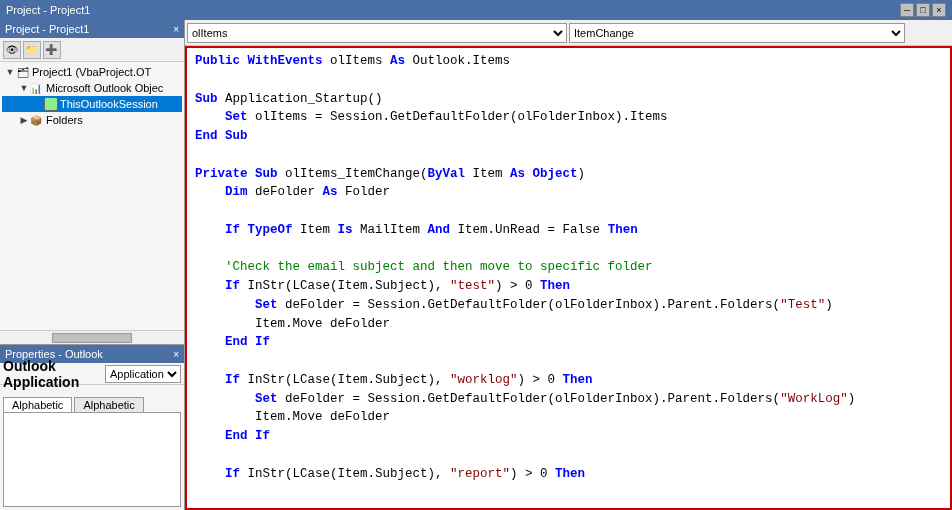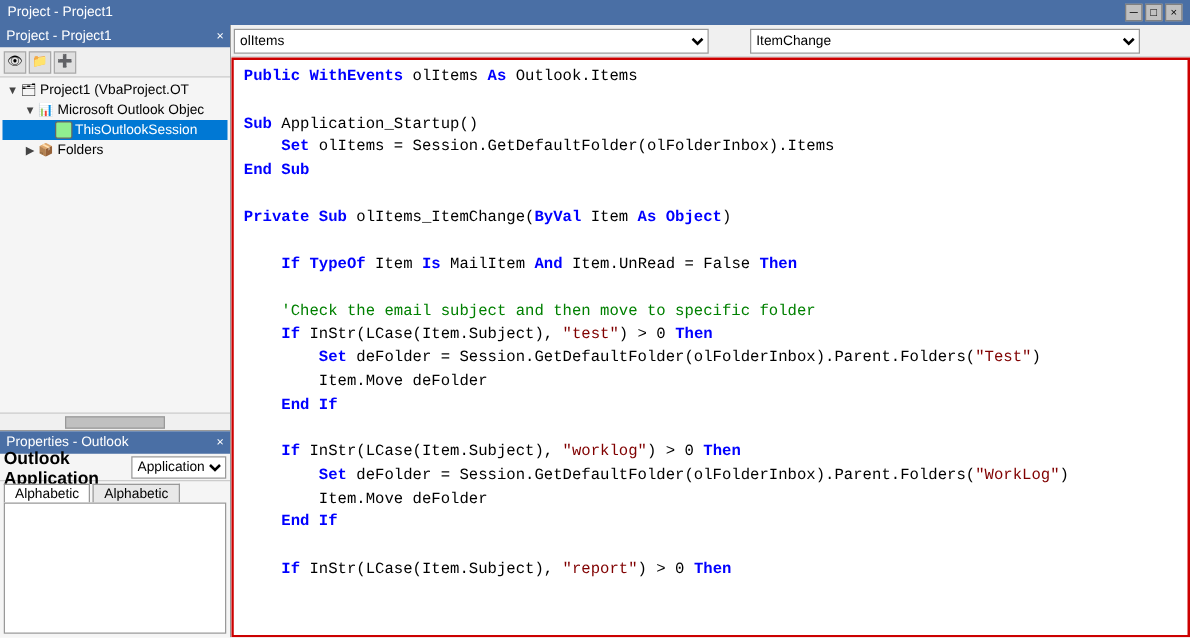--- a/index.html
+++ b/index.html
@@ -208,20 +208,21 @@
       padding: 2px 3px 0;
     }
     .props-tab {
       padding: 1px 8px;
       border: 1px solid #999;
       border-bottom: none;
       background: #e8e8e8;
       font-family: Arial, sans-serif;
       font-size: 11px;
       cursor: pointer;
+      margin-top: 10px;
     }
     .props-tab.active {
       background: white;
     }
     .props-content {
       flex: 1;
       background: white;
       border: 1px solid #999;
       margin: 0 3px 3px;
     }
@@ -246,21 +247,21 @@
       padding: 2px;
     }
     .code-dropdown {
       height: 20px;
       font-size: 11px;
       border: 1px solid #999;
       background: white;
       font-family: Arial, sans-serif;
     }
     .code-dropdown-left { width: 380px; }
-    .code-dropdown-right { width: 312px; margin-left: 31px; }
+    .code-dropdown-right { width: 336px; }
 
     
     .code-area {
       flex: 1;
       overflow: auto;
       padding: 4px 8px;
       border: 2px solid #cc0000;
       font-family: 'Courier New', monospace;
       font-size: 12.5px;
       line-height: 1.5;
@@ -367,20 +368,21 @@
     </div>
 
     <div class="code-area" id="code-area">
     <div class="code-line"><span style="color: rgb(0, 0, 255); font-weight: bold;">Public </span><span style="color: rgb(0, 0, 255); font-weight: bold;">WithEvents</span><span style="color: rgb(0, 0, 0);"> olItems </span><span style="color: rgb(0, 0, 255); font-weight: bold;">As</span><span style="color: rgb(0, 0, 0);"> Outlook.Items</span></div>
         <div class="code-line">&nbsp;</div>
         <div class="code-line"><span style="color: rgb(0, 0, 255); font-weight: bold;">Sub</span><span style="color: rgb(0, 0, 0);"> Application_Startup()</span></div>
         <div class="code-line"><span style="color: rgb(0, 0, 0);">    </span><span style="color: rgb(0, 0, 255); font-weight: bold;">Set</span><span style="color: rgb(0, 0, 0);"> olItems = Session.GetDefaultFolder(olFolderInbox).Items</span></div>
         <div class="code-line"><span style="color: rgb(0, 0, 255); font-weight: bold;">End Sub</span></div>
         <div class="code-line">&nbsp;</div>
         <div class="code-line"><span style="color: rgb(0, 0, 255); font-weight: bold;">Private Sub</span><span style="color: rgb(0, 0, 0);"> olItems_ItemChange(</span><span style="color: rgb(0, 0, 255); font-weight: bold;">ByVal</span><span style="color: rgb(0, 0, 0);"> Item </span><span style="color: rgb(0, 0, 255); font-weight: bold;">As Object</span><span style="color: rgb(0, 0, 0);">)</span></div>
+        <div class="code-line"><span style="color: rgb(0, 0, 0);">    </span><span style="color: rgb(0, 0, 255); font-weight: bold;">Dim</span><span style="color: rgb(0, 0, 0);"> deFolder </span><span style="color: rgb(0, 0, 255); font-weight: bold;">As</span><span style="color: rgb(0, 0, 0);"> Folder</span></div>
         <div class="code-line">&nbsp;</div>
         <div class="code-line"><span style="color: rgb(0, 0, 0);">    </span><span style="color: rgb(0, 0, 255); font-weight: bold;">If TypeOf</span><span style="color: rgb(0, 0, 0);"> Item </span><span style="color: rgb(0, 0, 255); font-weight: bold;">Is</span><span style="color: rgb(0, 0, 0);"> MailItem </span><span style="color: rgb(0, 0, 255); font-weight: bold;">And</span><span style="color: rgb(0, 0, 0);"> Item.UnRead = False </span><span style="color: rgb(0, 0, 255); font-weight: bold;">Then</span></div>
         <div class="code-line">&nbsp;</div>
         <div class="code-line"><span style="color: rgb(0, 0, 0);">    </span><span style="color: rgb(0, 128, 0);">'Check the email subject and then move to specific folder</span></div>
         <div class="code-line"><span style="color: rgb(0, 0, 0);">    </span><span style="color: rgb(0, 0, 255); font-weight: bold;">If</span><span style="color: rgb(0, 0, 0);"> InStr(LCase(Item.Subject), </span><span style="color: rgb(128, 0, 0);">"test"</span><span style="color: rgb(0, 0, 0);">) &gt; 0 </span><span style="color: rgb(0, 0, 255); font-weight: bold;">Then</span></div>
         <div class="code-line"><span style="color: rgb(0, 0, 0);">        </span><span style="color: rgb(0, 0, 255); font-weight: bold;">Set</span><span style="color: rgb(0, 0, 0);"> deFolder = Session.GetDefaultFolder(olFolderInbox).Parent.Folders(</span><span style="color: rgb(128, 0, 0);">"Test"</span><span style="color: rgb(0, 0, 0);">)</span></div>
         <div class="code-line"><span style="color: rgb(0, 0, 0);">        Item.Move deFolder</span></div>
         <div class="code-line"><span style="color: rgb(0, 0, 0);">    </span><span style="color: rgb(0, 0, 255); font-weight: bold;">End If</span></div>
         <div class="code-line">&nbsp;</div>
         <div class="code-line"><span style="color: rgb(0, 0, 0);">    </span><span style="color: rgb(0, 0, 255); font-weight: bold;">If</span><span style="color: rgb(0, 0, 0);"> InStr(LCase(Item.Subject), </span><span style="color: rgb(128, 0, 0);">"worklog"</span><span style="color: rgb(0, 0, 0);">) &gt; 0 </span><span style="color: rgb(0, 0, 255); font-weight: bold;">Then</span></div>

